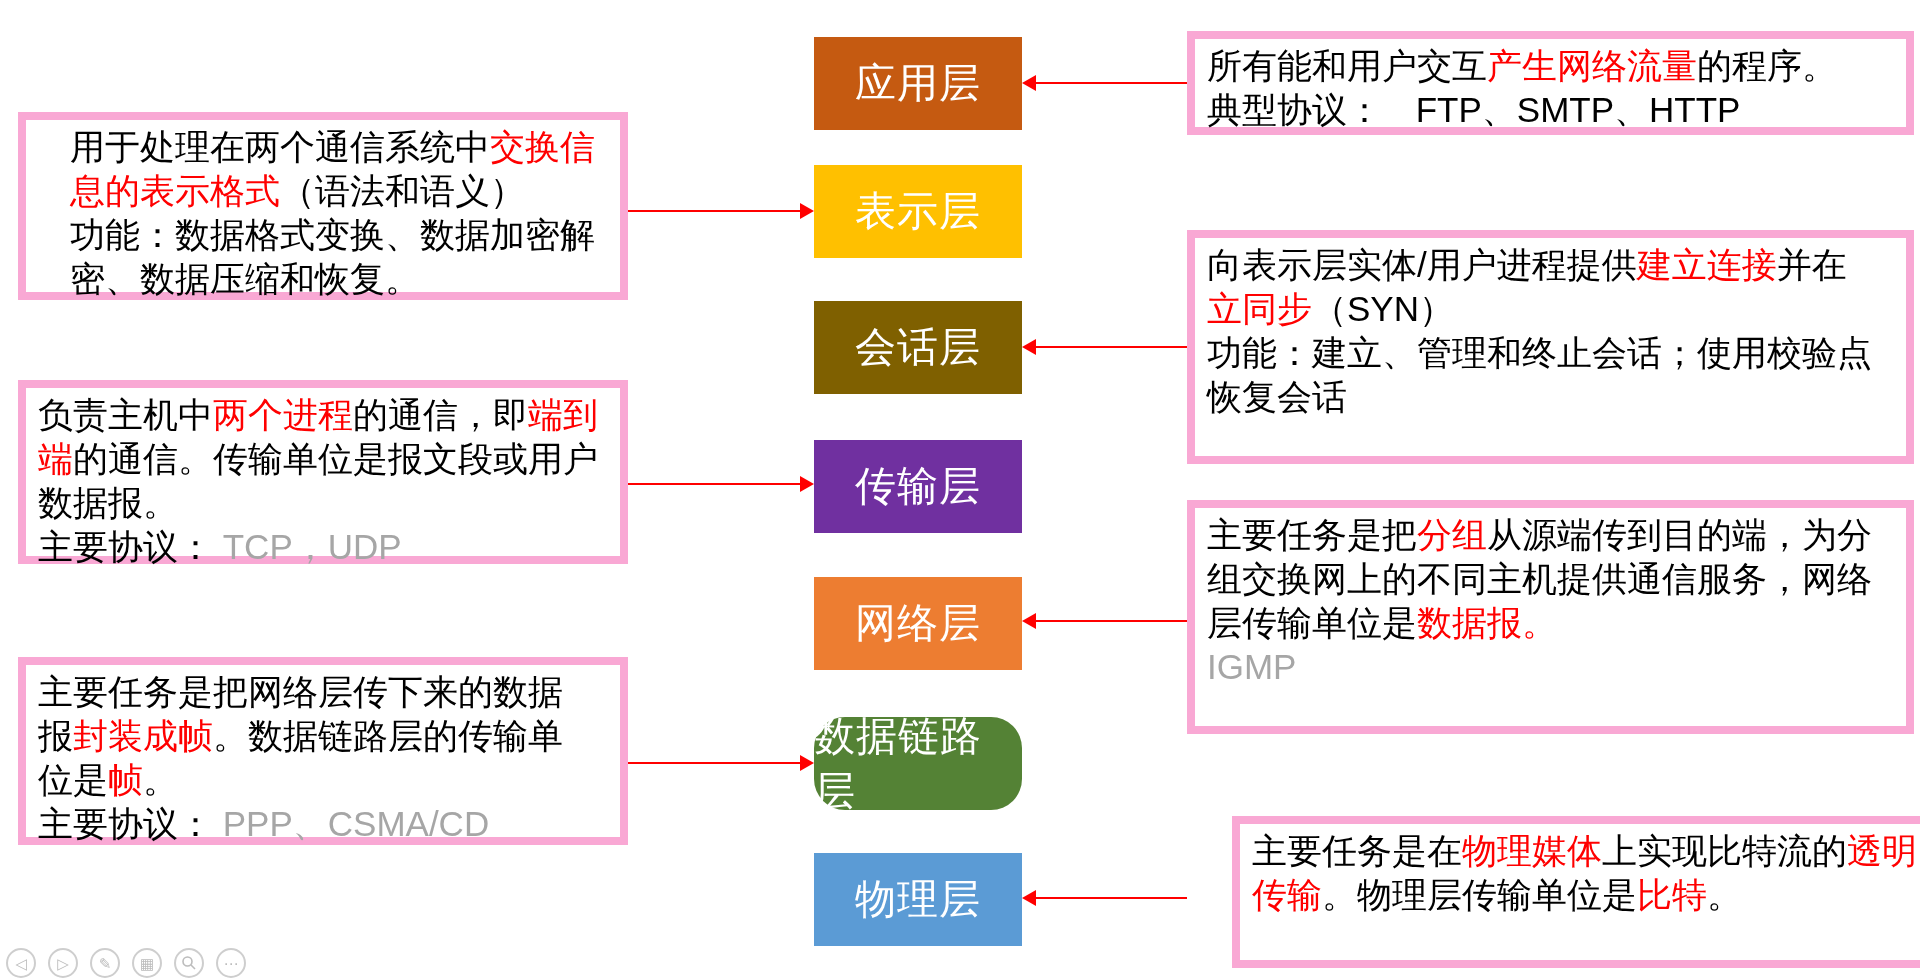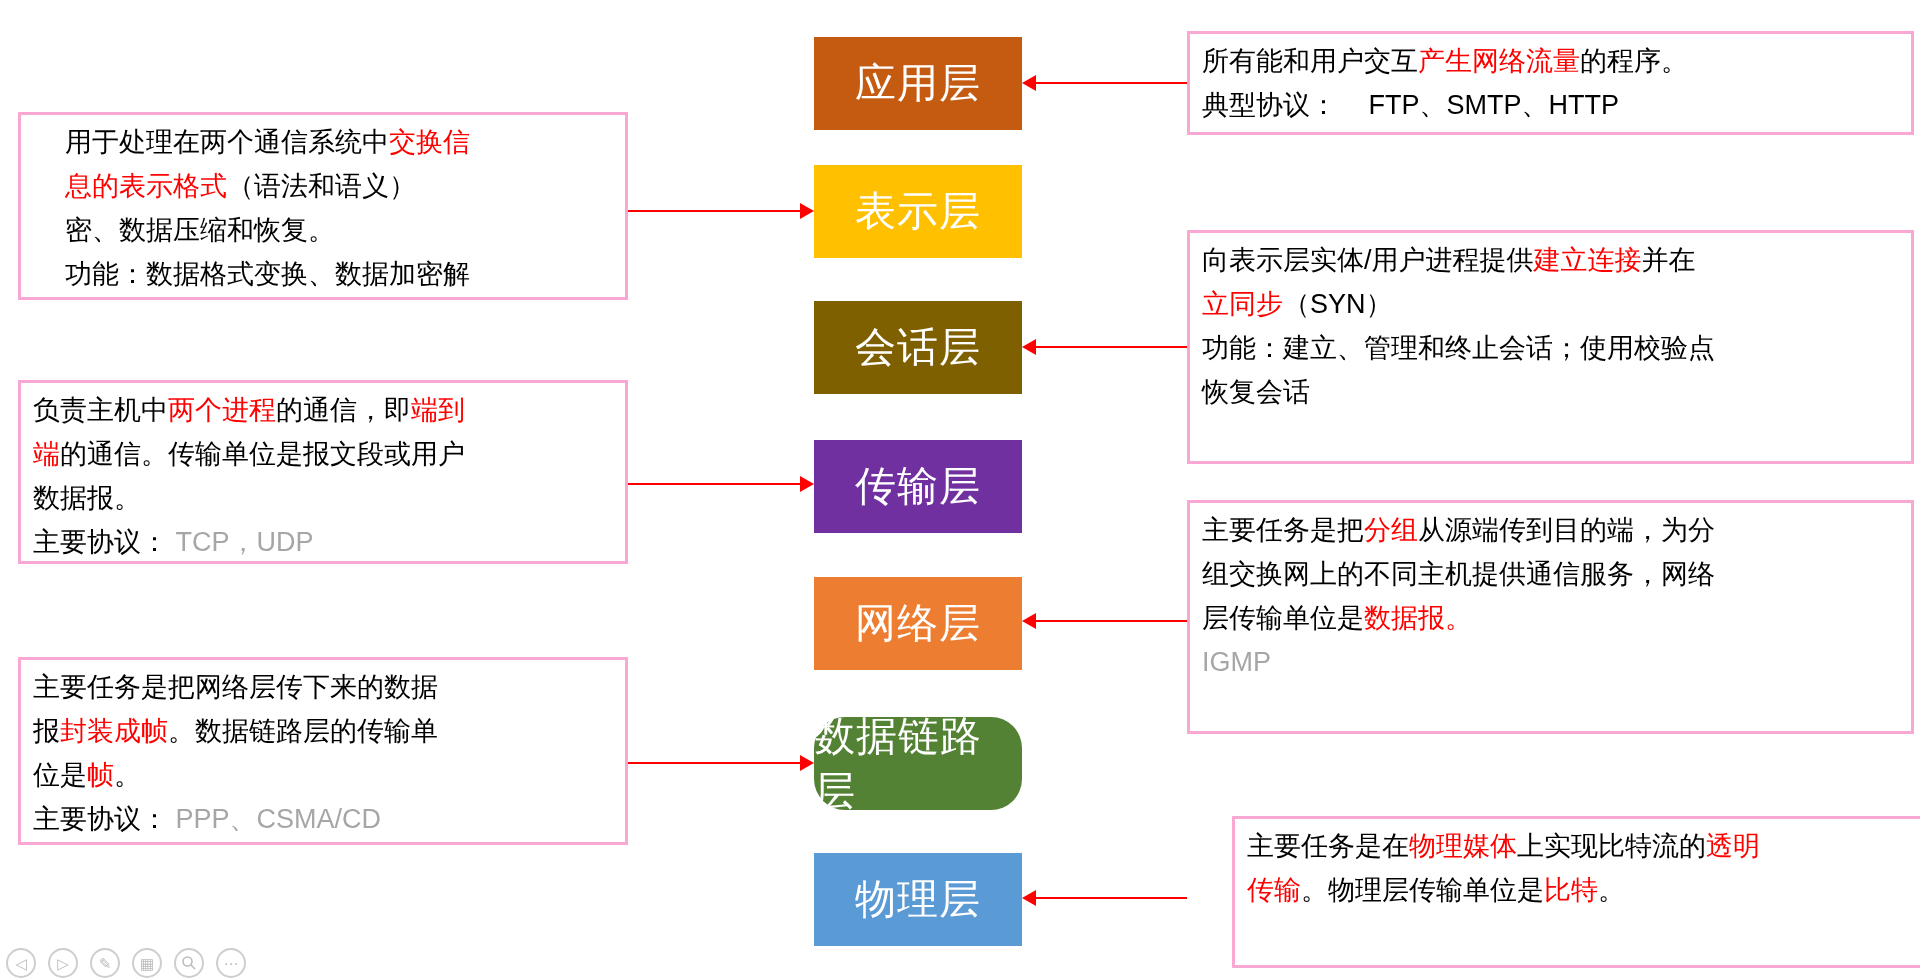--- a/index.html
+++ b/index.html
@@ -8,22 +8,22 @@
     font-family:"Liberation Sans","DejaVu Sans",sans-serif;color:#000;
   }
   
   .layer{
     position:absolute;width:208px;height:93px;
     display:flex;align-items:center;justify-content:center;
     color:#ffffff;font-size:41px;letter-spacing:1px;
   }
   
   .note{
-    position:absolute;border:3px solid #f9a8d4;box-sizing:border-box;
-    padding:5px 12px;font-size:27px;line-height:44px;color:#000;background:#fff;
+    position:absolute;border:8px solid #f9a8d4;box-sizing:border-box;
+    padding:5px 12px;font-size:35px;line-height:44px;color:#000;background:#fff;
   }
   .rt-line{white-space:nowrap;}
   
   .arrow{position:absolute;border-top:2px solid #FF0000;height:0;}
   .arrow .head{position:absolute;width:0;height:0;}
   .arrow.dir-left .head{
     left:-14px;top:-9px;
     border-top:8px solid transparent;border-bottom:8px solid transparent;
     border-right:14px solid #FF0000;
   }
@@ -68,22 +68,22 @@
       <span>物理层</span>
     </div>
 
   <div class="note" style="left:1187px;top:31px;width:727px;height:104px;">
       <div class="rt-line"><span>所有能和用户交互</span><span style="color: rgb(255, 0, 0);">产生网络流量</span><span>的程序。</span></div>
       <div class="rt-line"><span>典型协议： </span><span style="color: #000000; margin-left: 24px;">FTP、SMTP、HTTP</span></div>
     </div>
   <div class="note" style="left:18px;top:112px;width:610px;height:188px;padding-left:44px;">
       <div class="rt-line"><span>用于处理在两个通信系统中</span><span style="color: rgb(255, 0, 0);">交换信</span></div>
       <div class="rt-line"><span style="color: rgb(255, 0, 0);">息的表示格式</span><span>（语法和语义）</span></div>
+      <div class="rt-line"><span>功能：数据格式变换、数据加密解</span></div>
       <div class="rt-line"><span>密、数据压缩和恢复。</span></div>
-      <div class="rt-line"><span>功能：数据格式变换、数据加密解</span></div>
     </div>
   <div class="note" style="left:1187px;top:230px;width:727px;height:234px;">
       <div class="rt-line"><span>向表示层实体/用户进程提供</span><span style="color: rgb(255, 0, 0);">建立连接</span><span>并在</span></div>
       <div class="rt-line"><span style="color: rgb(255, 0, 0);">立同步</span><span>（SYN）</span></div>
       <div class="rt-line"><span>功能：建立、管理和终止会话；使用校验点</span></div>
       <div class="rt-line"><span>恢复会话</span></div>
     </div>
   <div class="note" style="left:18px;top:380px;width:610px;height:184px;">
       <div class="rt-line"><span>负责主机中</span><span style="color: rgb(255, 0, 0);">两个进程</span><span>的通信，即</span><span style="color: rgb(255, 0, 0);">端到</span></div>
       <div class="rt-line"><span style="color: rgb(255, 0, 0);">端</span><span>的通信。传输单位是报文段或用户</span></div>

